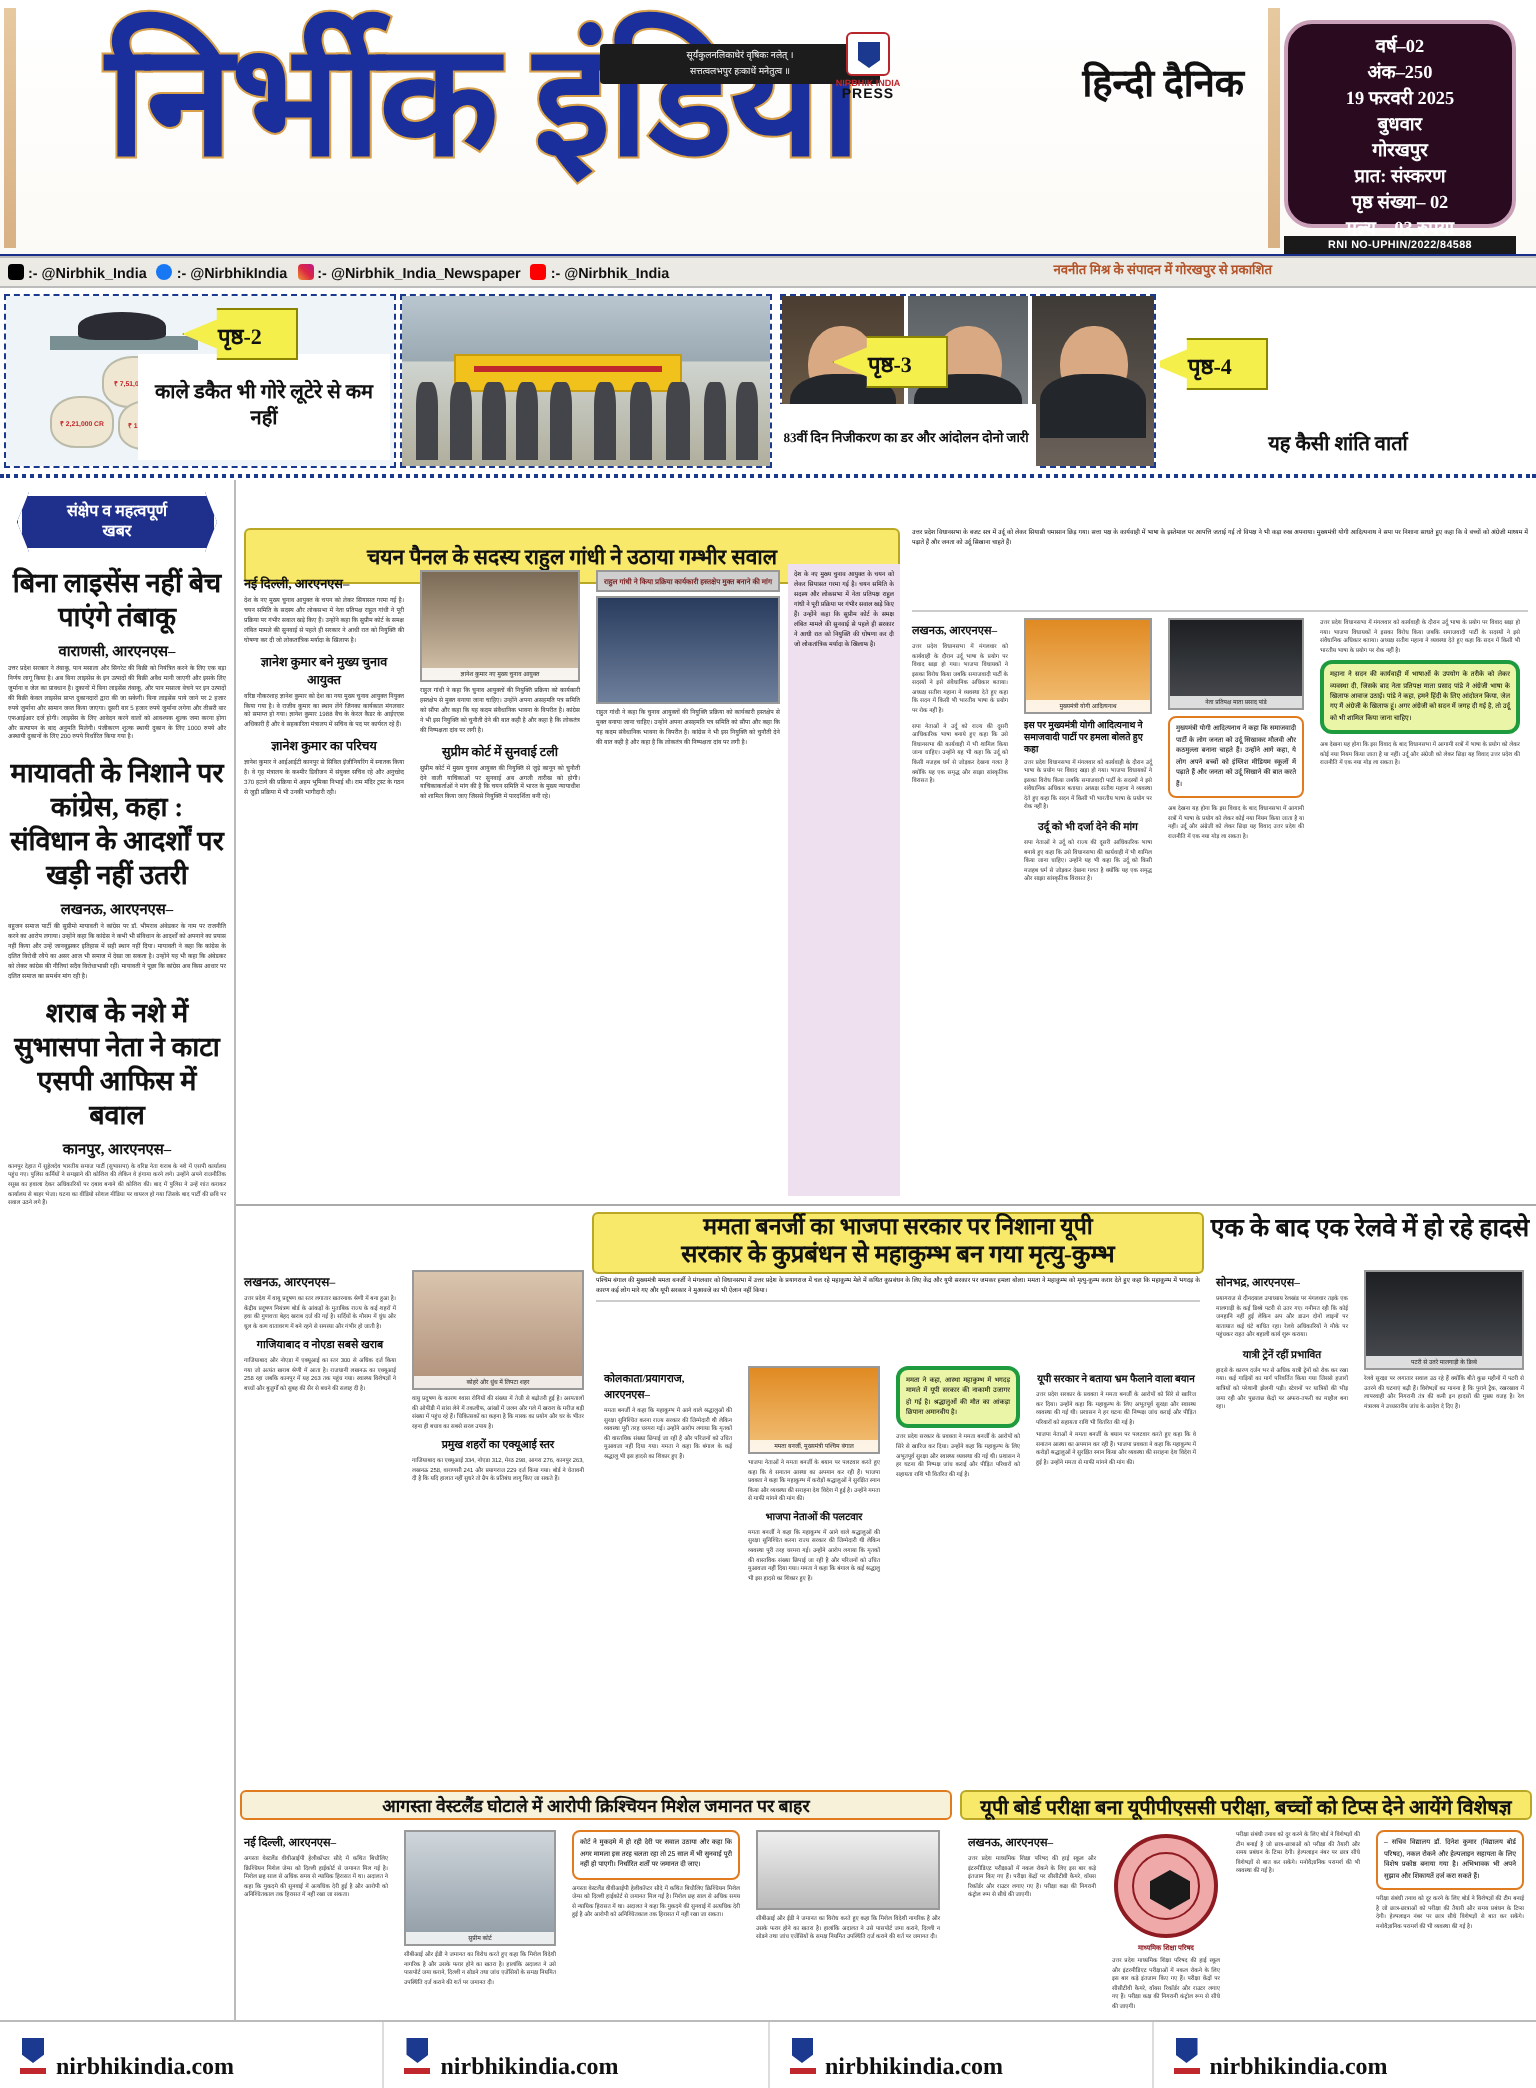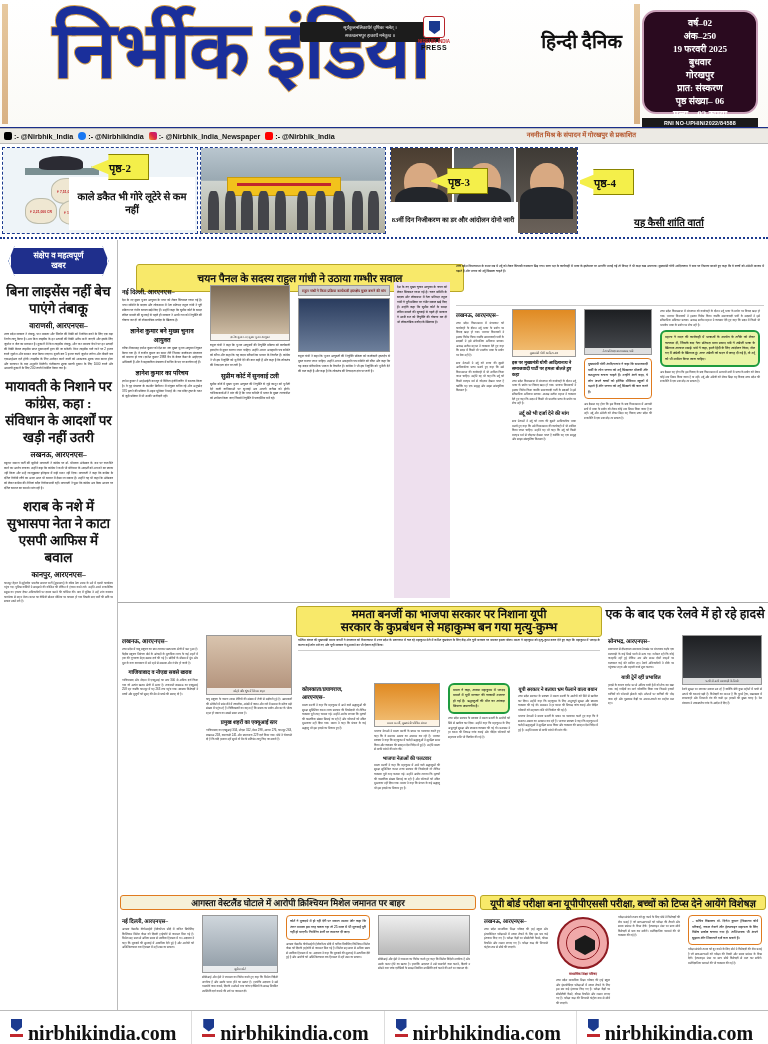--- a/index.html
+++ b/index.html
@@ -236,21 +236,21 @@
   .fcell { flex:1; display:flex; align-items:center; gap:5px; padding-left:10px; position:relative; }
   .fcell + .fcell { border-left:1px solid #ddd; }
   .flogo { width:13px;height:18px; position:relative; }
   .flogo::before{
     content:""; position:absolute; left:1px; top:0; width:11px;height:13px;
     background:#1b3a8f; clip-path:polygon(0 0,100% 0,100% 68%,50% 100%,0 68%);
   }
   .flogo::after{
     content:""; position:absolute; left:0; bottom:0; width:13px; height:3px; background:#c0272d;
   }
-  .fsite { font-family:"Liberation Serif",serif; font-weight:bold; font-size:20px; color:#111;margin-top:12px; }
+  .fsite { font-family:"Liberation Serif",serif; font-weight:bold; font-size:12px; color:#111;margin-top:12px; }
 </style>
 </head>
 <body>
 
 <div class="page">
 
   <div class="masthead">
     <div class="mast-left-rule"></div>
     <div class="mast-right-rule"></div>
 
@@ -269,21 +269,21 @@
 
     <div class="hindi-daily">हिन्दी दैनिक</div>
 
     <div class="mast-info">
       <div>वर्ष–02</div>
       <div>अंक–250</div>
       <div>19 फरवरी 2025</div>
       <div>बुधवार</div>
       <div>गोरखपुर</div>
       <div>प्रात: संस्करण</div>
-      <div>पृष्ठ संख्या– 06</div>
+      <div>पृष्ठ संख्या– 02</div>
       <div>मूल्य – 03 रुपया</div>
     </div>
     <div class="rni">RNI NO-UPHIN/2022/84588</div>
   </div>
 
   <div class="socialbar">
     <div class="soc-items">
       <div class="soc">
         <i class="ic ic-x"></i>
         <span>:- @Nirbhik_India</span>
@@ -360,25 +360,25 @@
             <div class="tie"></div>
           </div>
         <div class="ld3">
             <div class="face"></div>
             <div class="suit"></div>
           </div>
       </div>
     </div>
 
     <div class="pv-cell" style="flex:1;border:none;position:relative;">
-      <div class="pv-caption" style="left:-6px;right:2px;top:56px;bottom:auto;text-decoration:underline;">यह कैसी शांति वार्ता</div>
+      <div class="pv-caption" style="left:-6px;right:2px;top:56px;bottom:auto;">यह कैसी शांति वार्ता</div>
       <div class="arrow-tag" style="left:-4px;top:22px;">पृष्ठ-4</div>
     </div>
 
-    <div class="arrow-tag" style="position:absolute;left:430px;top:24px;">पृष्ठ-3</div>
+    <div class="arrow-tag" style="position:absolute;left:416px;top:24px;">पृष्ठ-3</div>
     <div class="pv-caption" style="position:absolute;left:388px;top:58px;width:130px;font-size:6.6px;">83वीं दिन निजीकरण का डर और आंदोलन दोनो जारी</div>
   </div>
 
   <div class="content" style="position:absolute;left:0;right:0;top:240px;bottom:34px;">
 
     <div class="sidecol" style="top:0;bottom:0;overflow:hidden;">
       <div class="badge-tag">
         <span>संक्षेप व महत्वपूर्ण</span>
         <span>खबर</span>
       </div>
@@ -396,21 +396,21 @@
       </div>
 
       <div>
         <div class="side-hl">शराब के नशे में सुभासपा नेता ने काटा एसपी आफिस में बवाल</div>
         <div class="dateline">कानपुर, आरएनएस–</div>
         <div class="micro sm">कानपुर देहात में सुहेलदेव भारतीय समाज पार्टी (सुभासपा) के वरिष्ठ नेता शराब के नशे में एसपी कार्यालय पहुंच गए। पुलिस कर्मियों ने समझाने की कोशिश की लेकिन वे हंगामा करने लगे। उन्होंने अपने राजनीतिक रसूख का हवाला देकर अधिकारियों पर दबाव बनाने की कोशिश की। बाद में पुलिस ने उन्हें शांत कराकर कार्यालय से बाहर भेजा। घटना का वीडियो सोशल मीडिया पर वायरल हो गया जिसके बाद पार्टी की छवि पर सवाल उठने लगे हैं।</div>
       </div>
     </div>
 
 
-    <div class="band-yellow" style="position:absolute;left:136px;width:328px;top:24px;height:28px;display:flex;align-items:center;justify-content:center;font-size:10.5px;">चयन पैनल के सदस्य राहुल गांधी ने उठाया गम्भीर सवाल</div>
+    <div class="band-yellow" style="position:absolute;left:122px;width:328px;top:24px;height:28px;display:flex;align-items:center;justify-content:center;font-size:10.5px;">चयन पैनल के सदस्य राहुल गांधी ने उठाया गम्भीर सवाल</div>
 
     <div style="position:absolute;left:456px;right:4px;top:24px;height:42px;font-size:3.1px;line-height:1.6;text-align:justify;border-bottom:1px solid #ccc;">उत्तर प्रदेश विधानसभा के बजट सत्र में उर्दू को लेकर सियासी घमासान छिड़ गया। सत्ता पक्ष के कार्यवाही में भाषा के इस्तेमाल पर आपत्ति जताई गई तो विपक्ष ने भी कड़ा रुख अपनाया। मुख्यमंत्री योगी आदित्यनाथ ने सपा पर निशाना साधते हुए कहा कि वे बच्चों को अंग्रेजी माध्यम में पढ़ाते हैं और जनता को उर्दू सिखाना चाहते हैं।</div>
 
     <div class="artcol" style="left:118px;top:42px;width:88px;">
       <div class="dateline" style="font-size:6.4px;text-align:left;">नई दिल्ली, आरएनएस–</div>
       <div class="micro">देश के नए मुख्य चुनाव आयुक्त के चयन को लेकर सियासत गरमा गई है। चयन समिति के सदस्य और लोकसभा में नेता प्रतिपक्ष राहुल गांधी ने पूरी प्रक्रिया पर गंभीर सवाल खड़े किए हैं। उन्होंने कहा कि सुप्रीम कोर्ट के समक्ष लंबित मामले की सुनवाई से पहले ही सरकार ने आधी रात को नियुक्ति की घोषणा कर दी जो लोकतांत्रिक मर्यादा के खिलाफ है।</div>
       <div class="sub-hl">ज्ञानेश कुमार बने मुख्य चुनाव आयुक्त</div>
       <div class="micro">वरिष्ठ नौकरशाह ज्ञानेश कुमार को देश का नया मुख्य चुनाव आयुक्त नियुक्त किया गया है। वे राजीव कुमार का स्थान लेंगे जिनका कार्यकाल मंगलवार को समाप्त हो गया। ज्ञानेश कुमार 1988 बैच के केरल कैडर के आईएएस अधिकारी हैं और वे सहकारिता मंत्रालय में सचिव के पद पर कार्यरत रहे हैं।</div>
       <div class="sub-hl">ज्ञानेश कुमार का परिचय</div>
       <div class="micro">ज्ञानेश कुमार ने आईआईटी कानपुर से सिविल इंजीनियरिंग में स्नातक किया है। वे गृह मंत्रालय के कश्मीर डिवीजन में संयुक्त सचिव रहे और अनुच्छेद 370 हटाने की प्रक्रिया में अहम भूमिका निभाई थी। राम मंदिर ट्रस्ट के गठन से जुड़ी प्रक्रिया में भी उनकी भागीदारी रही।</div>

